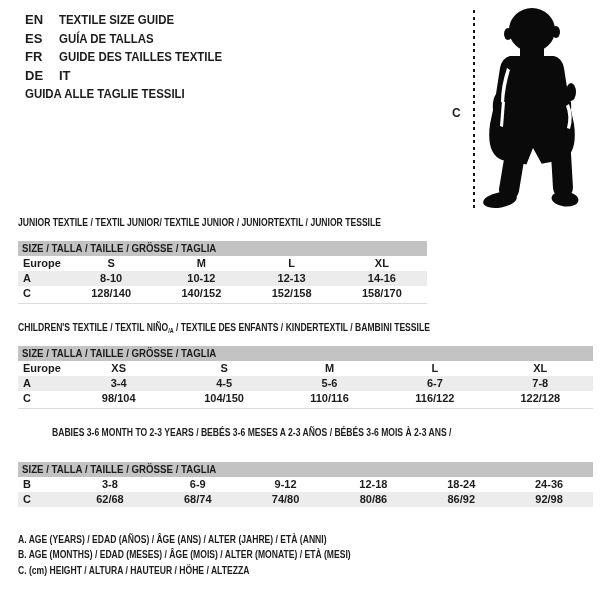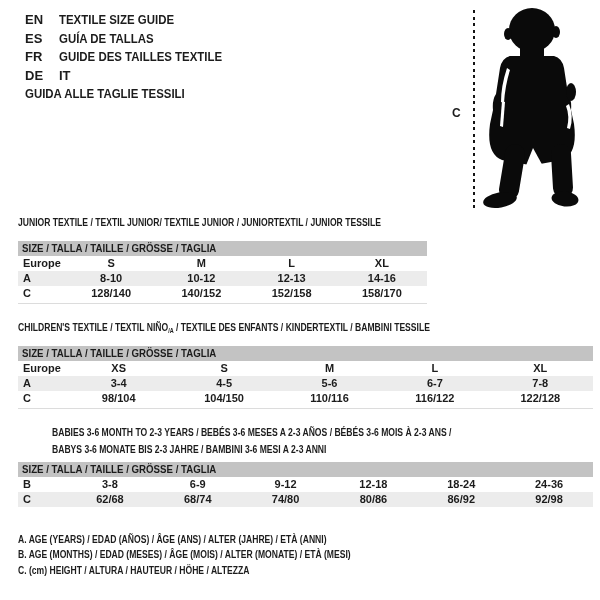--- a/index.html
+++ b/index.html
@@ -155,21 +155,20 @@
     <span class="val">104/150</span>
     <span class="val">110/116</span>
     <span class="val">116/122</span>
     <span class="val">122/128</span>
   </div>
   <div class="endline"></div>
 </div>
 
 <div id="babies-title" class="abs sec-title">
   <div><span class="cond">BABIES 3-6 MONTH TO 2-3 YEARS / BEBÉS 3-6 MESES A 2-3 AÑOS / BÉBÉS 3-6 MOIS À 2-3 ANS /</span></div>
-  <div><span class="cond">BABYS 3-6 MONATE BIS 2-3 JAHRE / BAMBINI 3-6 MESI A 2-3 ANNI</span></div>
 </div>
 <div id="babies-table" class="size-table">
   <div class="size-bar">
     <span class="cond88">SIZE / TALLA / TAILLE / GRÖSSE / TAGLIA</span>
   </div>
   <div class="trow cols6">
     <span class="lbl">B</span>
     <span class="val">3-8</span>
     <span class="val">6-9</span>
     <span class="val">9-12</span>

